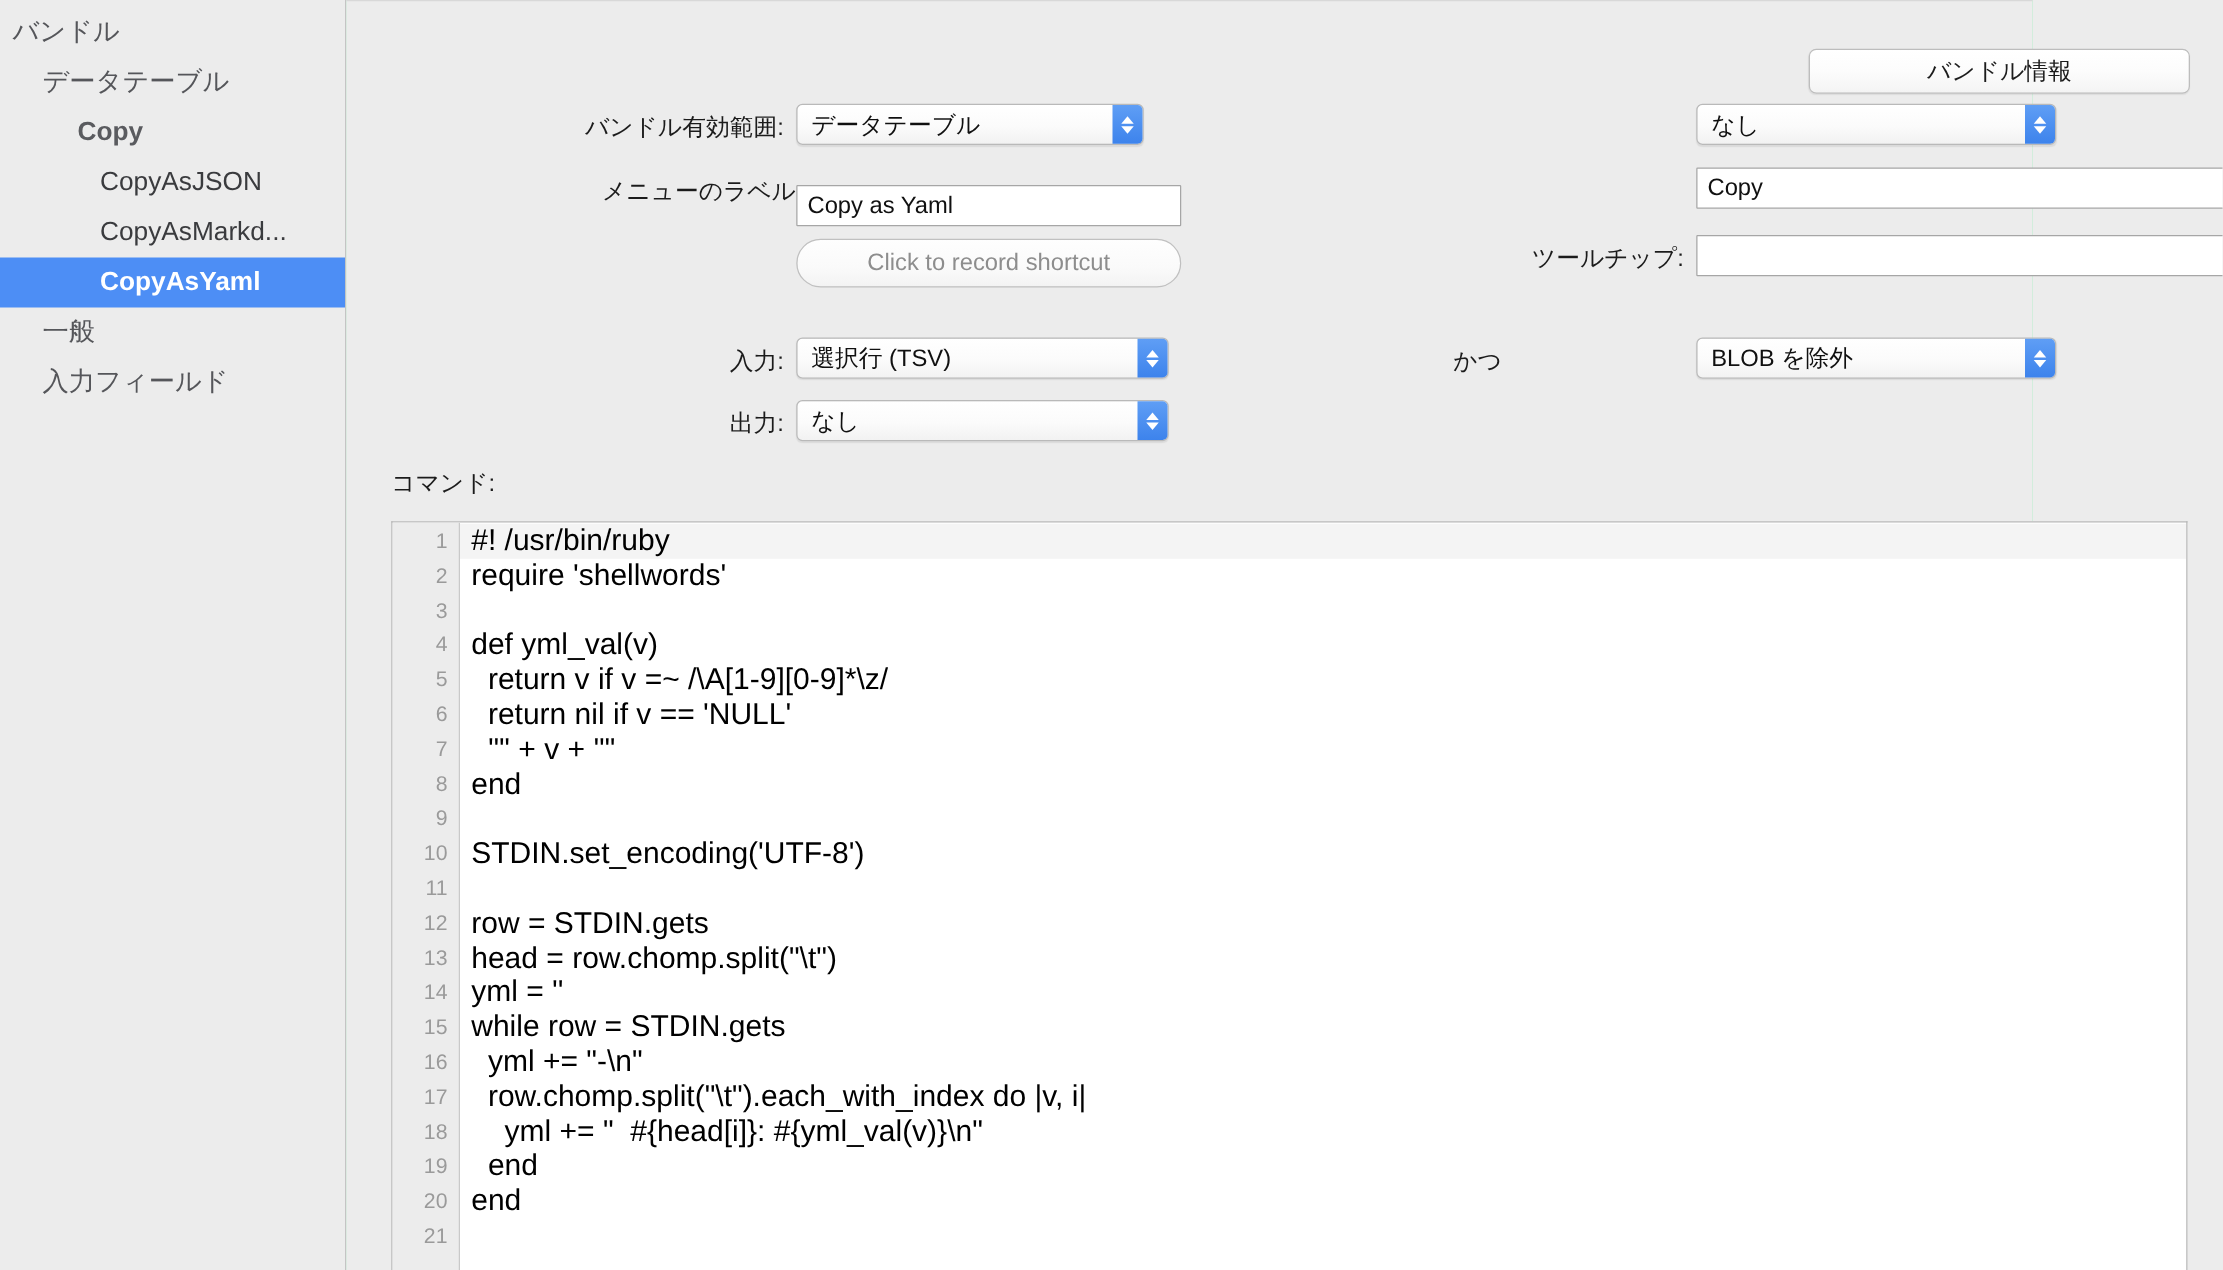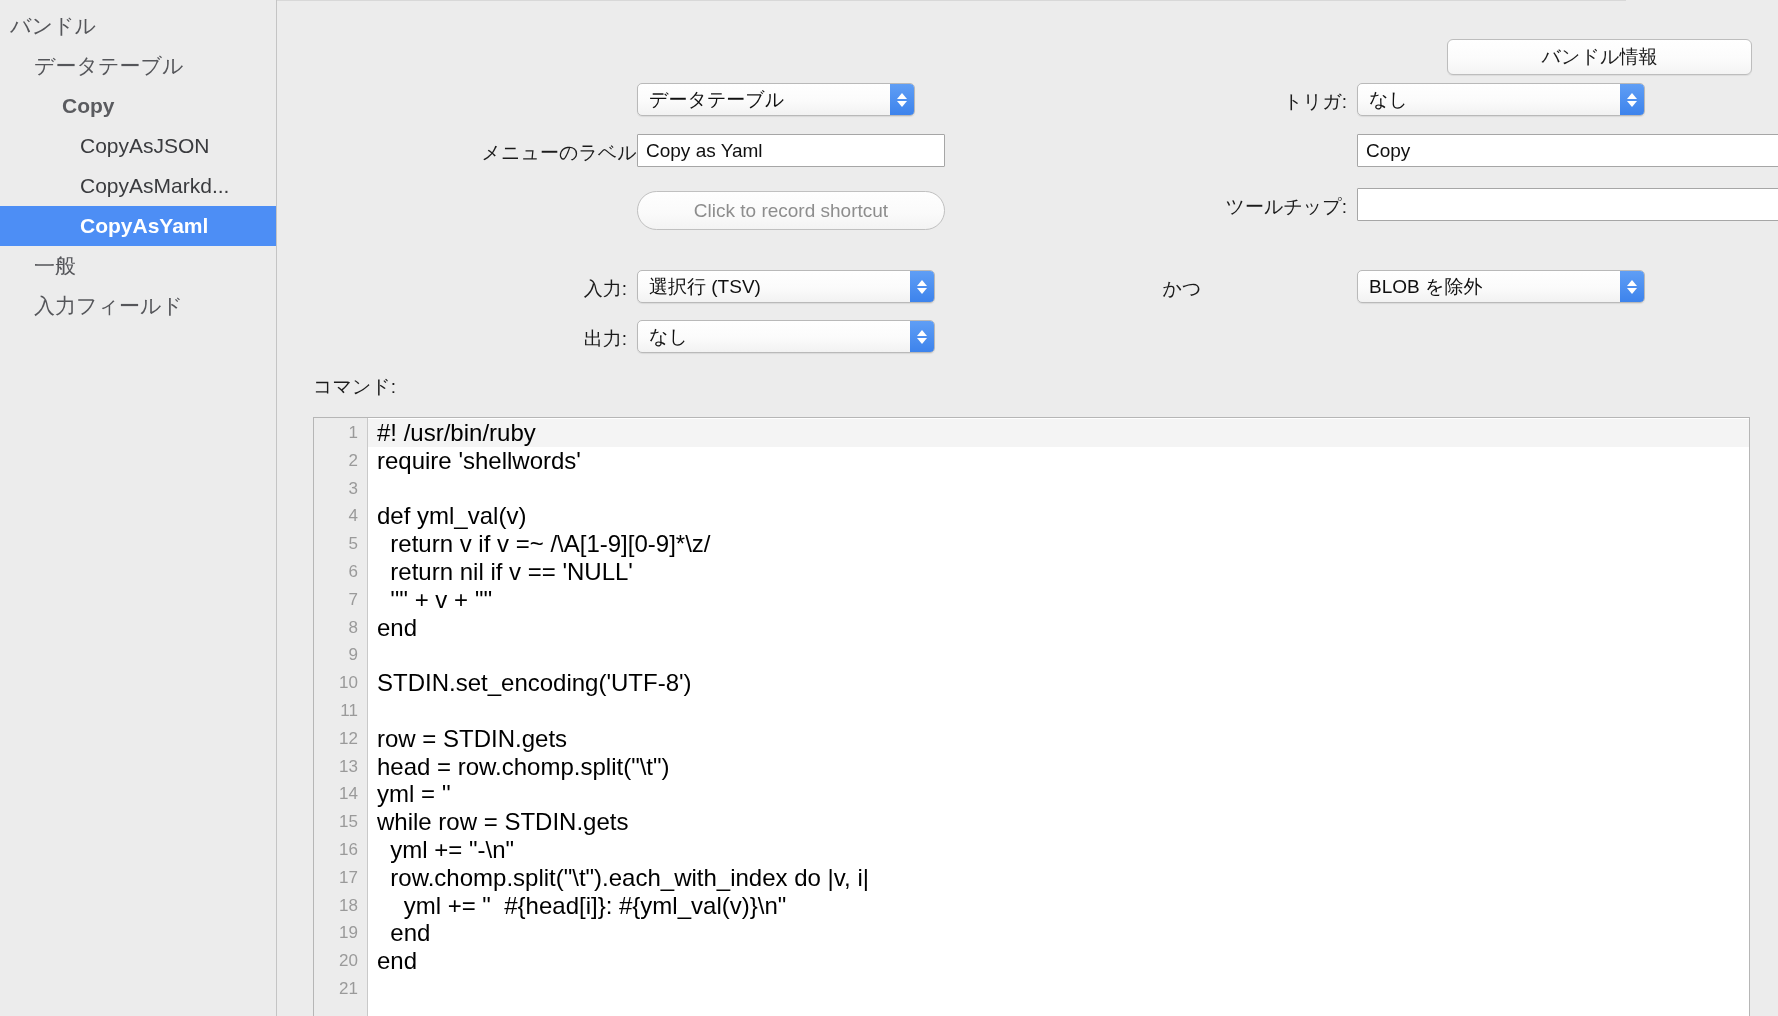--- a/index.html
+++ b/index.html
@@ -241,39 +241,39 @@
       </div>
     <div class="sidebar-scroll-track"></div>
   </div>
 
   <div class="main">
 
     <div class="bundle-info-btn">
       <span>バンドル情報</span>
     </div>
 
+    <div class="field-label" style="left:40px; top:88px; width:310px;">バンドル有効範囲:</div>
     <div class="popup" style="left:360px; top:82px; width:278px;">
       <span class="popup-text">データテーブル</span>
       <span class="stepper">
         <span class="chev up"></span>
           <span class="chev down"></span>
       </span>
     </div>
 
-    <div class="field-label" style="left:760px; top:88px; width:310px;">トリガ:</div>
     <div class="popup" style="left:1080px; top:82px; width:288px;">
       <span class="popup-text">なし</span>
       <span class="stepper">
         <span class="chev up"></span>
           <span class="chev down"></span>
       </span>
     </div>
 
     <div class="field-label" style="left:55px; top:139px; width:310px;">メニューのラベル:</div>
-    <div class="textfield" style="left:360px; top:133px; width:308px;">Copy as Yaml</div>
+    <div class="textfield" style="left:360px; top:147px; width:308px;">Copy as Yaml</div>
 
     <div class="textfield" style="left:1080px; top:133px; width:670px;">Copy</div>
 
     <div class="shortcut-btn" style="left:360px; top:190px; width:308px;">
       <span>Click to record shortcut</span>
     </div>
 
     <div class="field-label" style="left:690px; top:193px; width:380px;">ツールチップ:</div>
     <div class="textfield" style="left:1080px; top:187px; width:670px;"></div>
 

